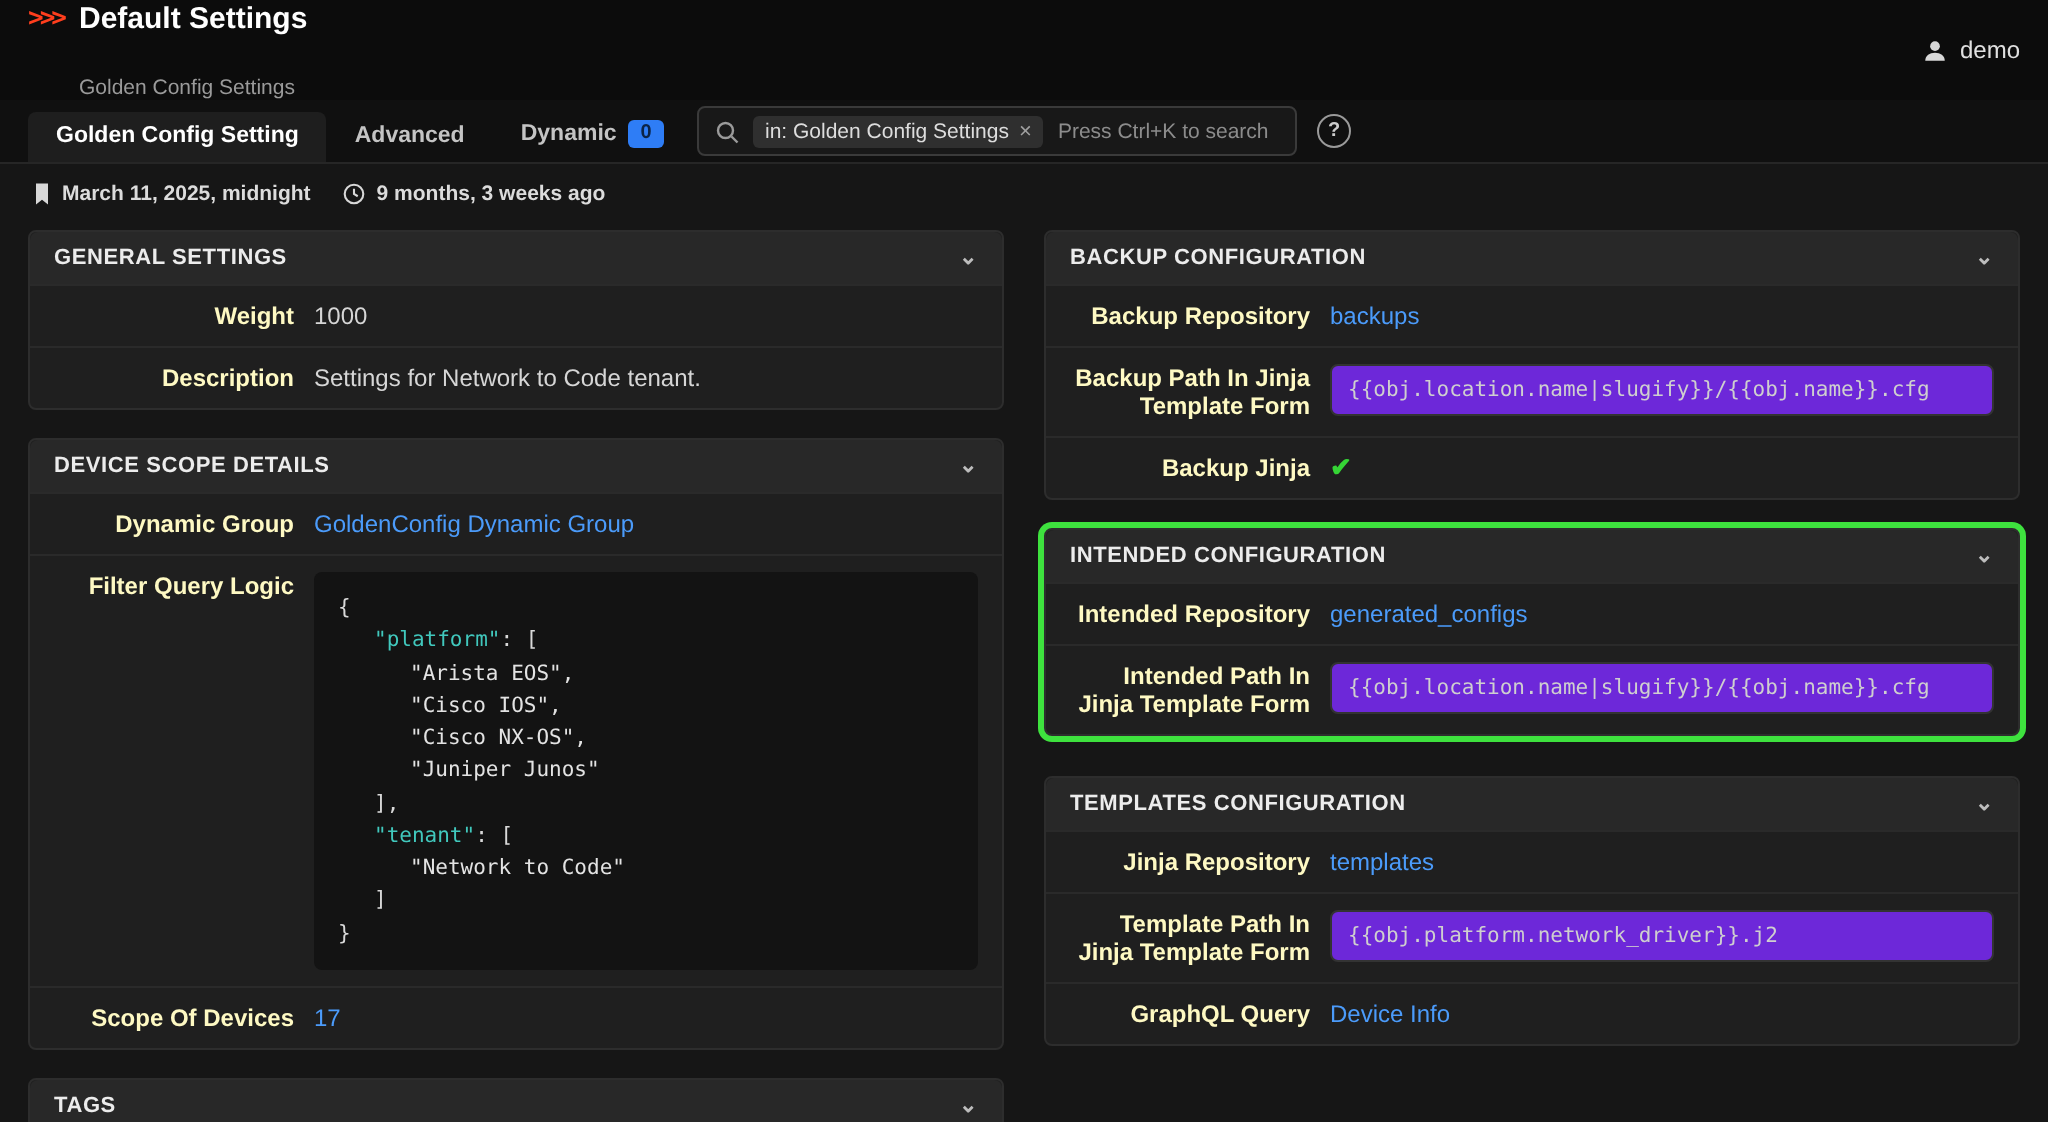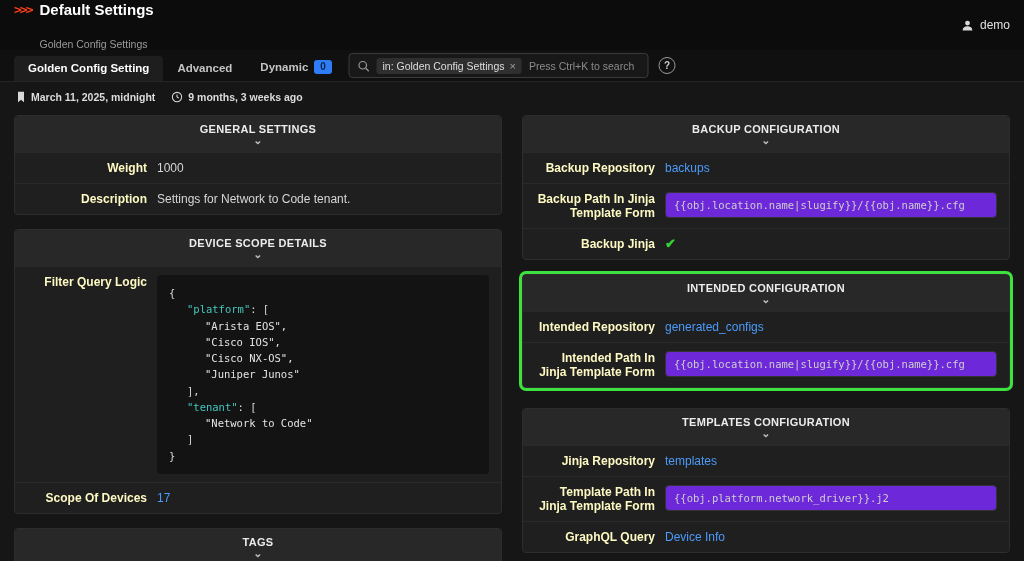--- a/index.html
+++ b/index.html
@@ -136,21 +136,20 @@
     justify-content: space-between;
     align-items: center;
     padding: 7px 12px;
     background: #282828;
     border-radius: 4px 4px 0 0;
     font-size: 11px;
     font-weight: bold;
     letter-spacing: .3px;
     color: #ececec;
     cursor: pointer;
-    flex-direction: column;
   }
   .chev { color: #bdbdbd; font-size: 11px; line-height: 10px; }
   .row {
     display: flex;
     align-items: flex-start;
     padding: 8px 12px;
     border-top: 1px solid #2a2a2a;
   }
   .row .lbl { flex: 0 0 130px; font-weight: bold; color: #fef9c3; padding-right: 10px; text-align: right; }
   .row .val { flex: 1; min-width: 0; color: #d6d6d6; }
@@ -275,20 +274,24 @@
         <span class="lbl">Description</span>
         <span class="val">Settings for Network to Code tenant.</span>
       </div>
     </section>
 
     <section class="panel">
       <header class="panel-h">
         <span>DEVICE SCOPE DETAILS</span>
         <span class="chev">⌄</span>
       </header>
+      <div class="row">
+        <span class="lbl">Dynamic Group</span>
+        <span class="val"><a class="link">GoldenConfig Dynamic Group</a></span>
+      </div>
       <div class="row">
         <span class="lbl">Filter Query Logic</span>
         <span class="val">
           <div class="codeblock">
             <div class="cl"><span class="punct">{</span></div>
             <div class="cl ind1"><span class="key">"platform"</span><span class="punct">: [</span></div>
             <div class="cl ind2"><span class="str">"Arista EOS",</span></div>
             <div class="cl ind2"><span class="str">"Cisco IOS",</span></div>
             <div class="cl ind2"><span class="str">"Cisco NX-OS",</span></div>
             <div class="cl ind2"><span class="str">"Juniper Junos"</span></div>

